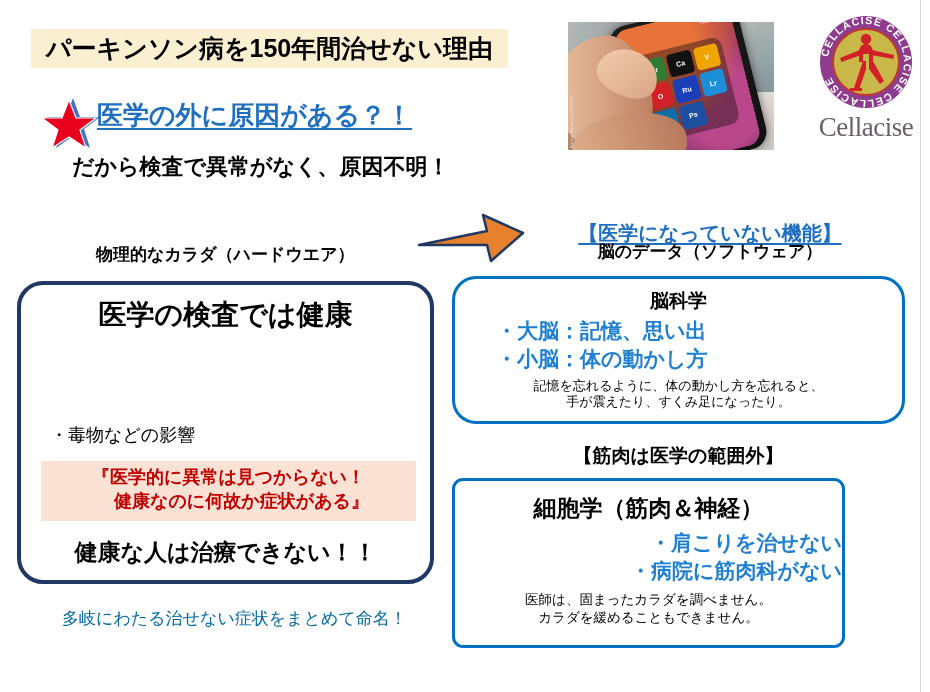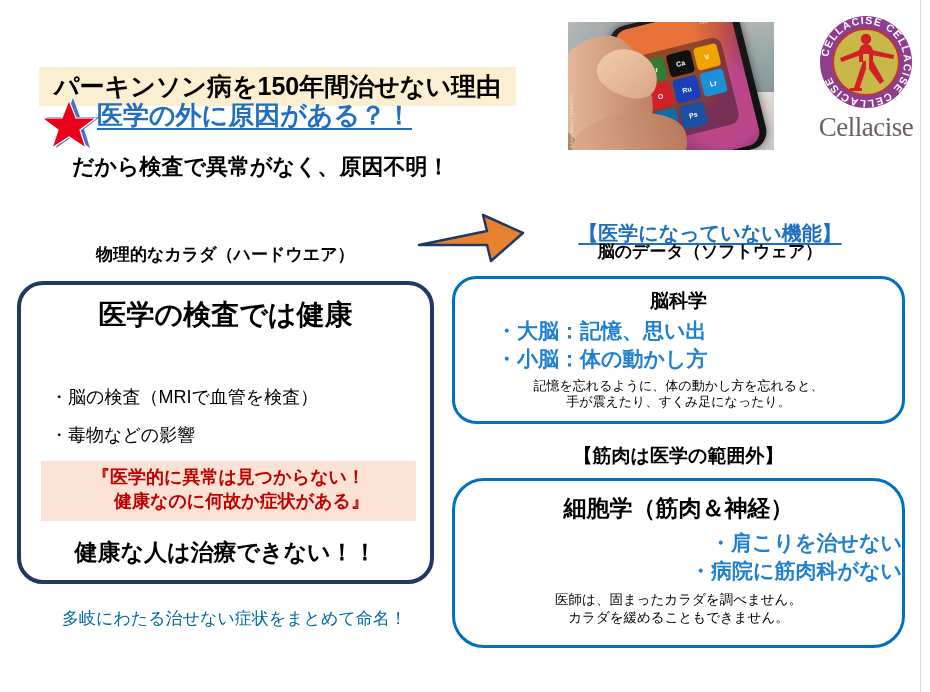--- a/index.html
+++ b/index.html
@@ -25,29 +25,28 @@
     left: 920px;
     top: 0;
     width: 1px;
     height: 692px;
     background: #d8d8d8;
   }
 
   
   #title-banner {
     position: absolute;
-    left: 39px;
+    left: 31px;
     top: 29px;
     width: 477px;
     height: 39px;
     background: #fbefd2;
     display: flex;
     align-items: center;
     justify-content: center;
-    margin-top: 38px;
   }
   #title-text {
     font-size: 25px;
     font-weight: bold;
     letter-spacing: 0px;
     color: #000000;
     white-space: nowrap;
   }
 
   
@@ -420,24 +419,24 @@
     text-align: center;
     font-size: 19px;
     font-weight: bold;
     color: #000000;
   }
 
   #cell-box {
     position: absolute;
     left: 452px;
     top: 478px;
-    width: 453px;
+    width: 393px;
     height: 170px;
     border: 3px solid #0070C0;
-    border-radius: 32px;
+    border-radius: 11px;
     box-sizing: border-box;
     background: #ffffff;
   }
   #cell-title {
     position: absolute;
     left: 0;
     top: 12px;
     width: 100%;
     text-align: center;
     font-size: 23px;
@@ -548,21 +547,20 @@
     <svg viewBox="0 0 112 70" width="112" height="70" aria-hidden="true">
       <polygon points="4,42 72,28 68,12 108,30 76,58 72,42" fill="#E8812E" stroke="#1F3864" stroke-width="2.5" stroke-linejoin="round"></polygon>
     </svg>
   </div>
 
   <div id="label-software-title">【医学になっていない機能】</div>
   <div id="label-software">脳のデータ（ソフトウェア）</div>
 
   <div id="left-box">
     <div id="left-box-title">医学の検査では健康</div>
-    <div class="left-bullet" id="left-b2">・脳の検査（MRIで血管を検査）</div>
     <div class="left-bullet" id="left-b3">・毒物などの影響</div>
     <div id="left-quote">
       <span class="ql">『医学的に異常は見つからない！</span>
       <span class="ql ql2">健康なのに何故か症状がある』</span>
     </div>
     <div id="left-conclusion">健康な人は治療できない！！</div>
   </div>
 
   <div id="bottom-note">多岐にわたる治せない症状をまとめて命名！</div>
 

